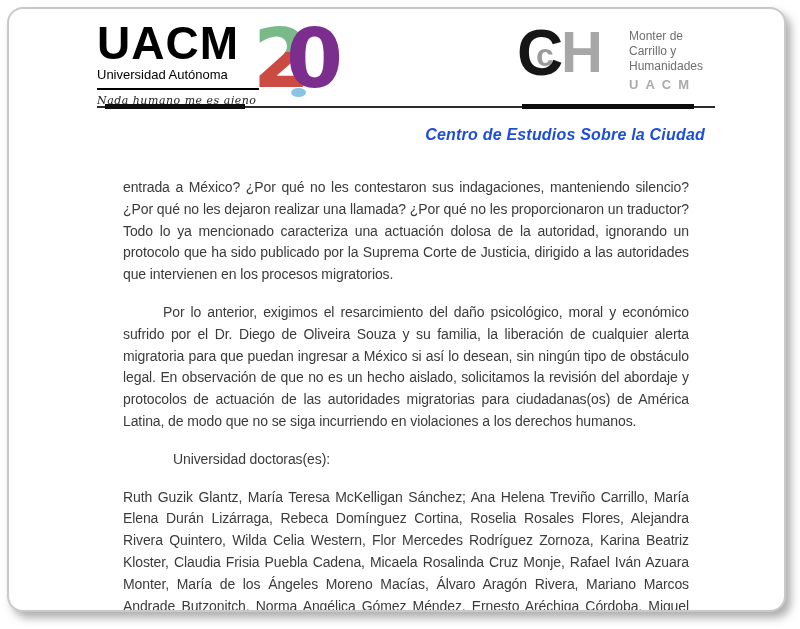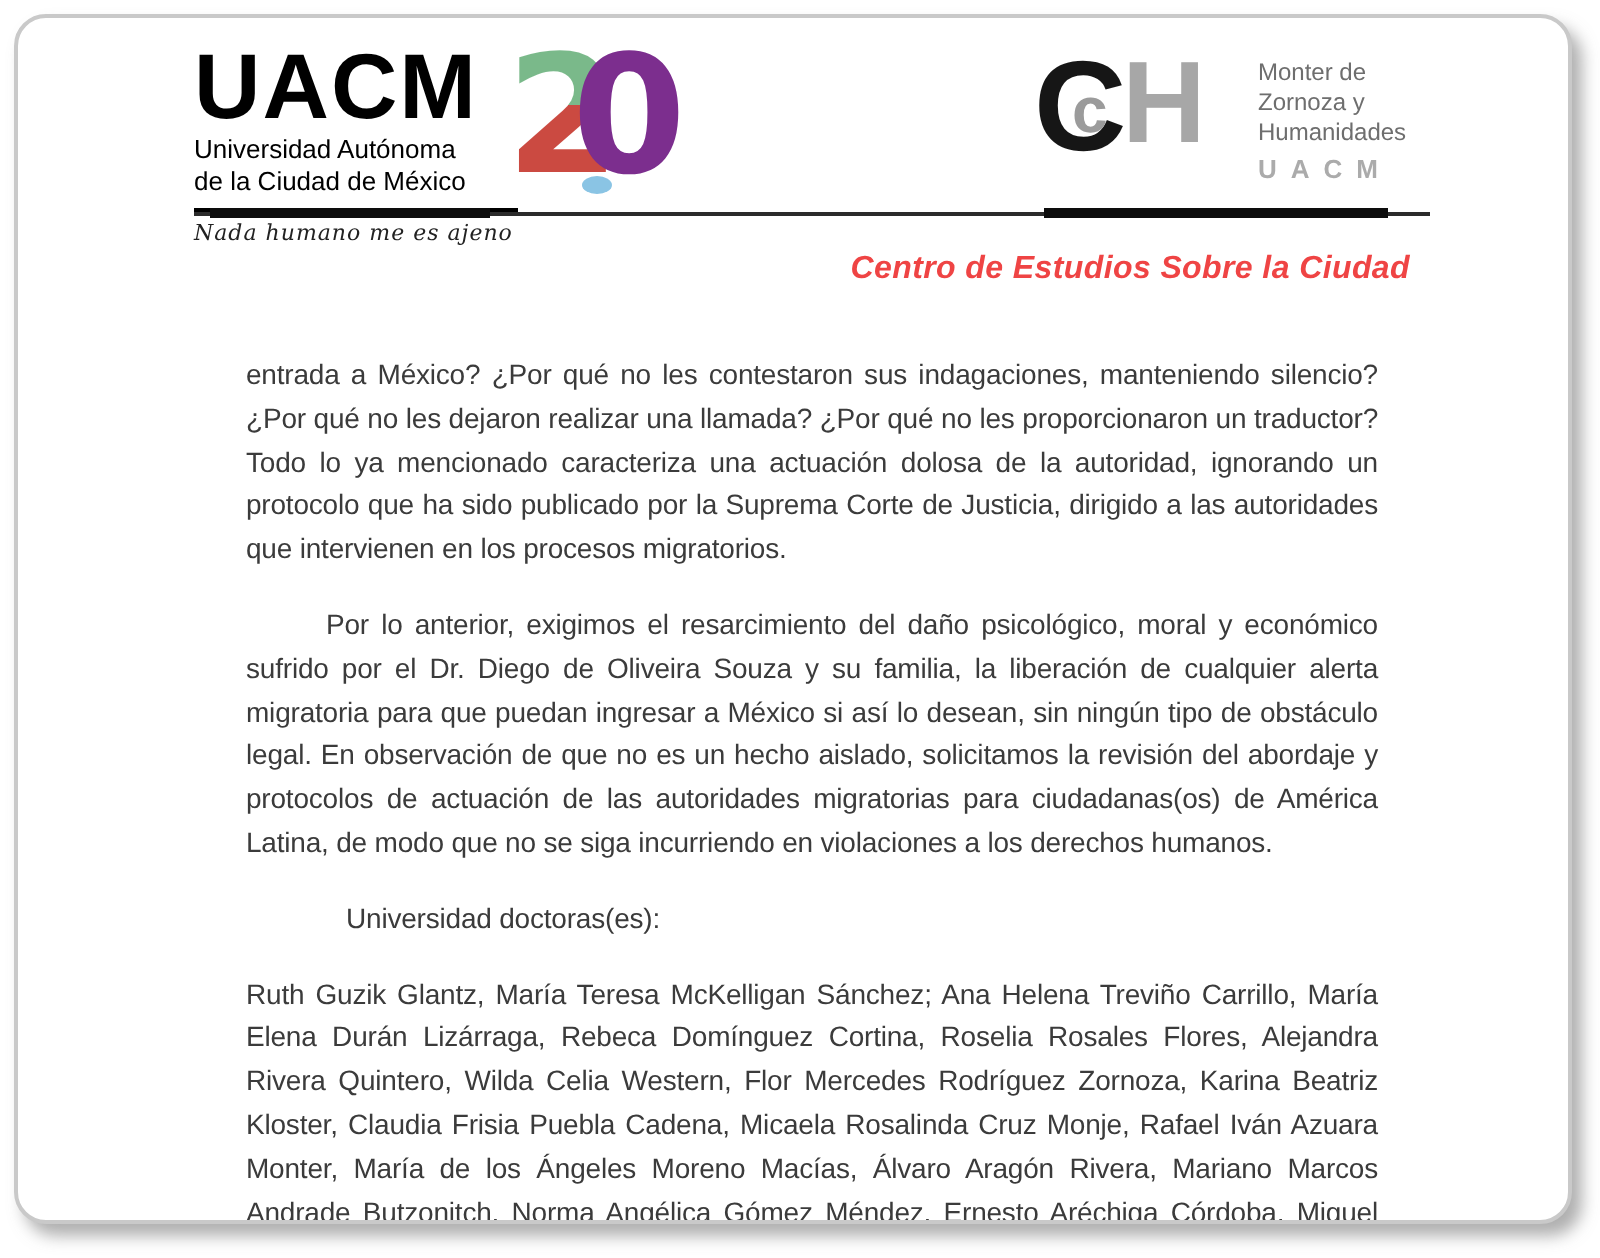--- a/index.html
+++ b/index.html
@@ -85,21 +85,21 @@
   
   .header-rule { position: absolute; left: 88px; top: 95px; width: 618px; height: 7px; }
   .hr-thin { position: absolute; left: 0; top: 2px; width: 100%; height: 2px; background: #2b2b2b; }
   .hr-thick-left { position: absolute; left: 8px; top: 0; width: 140px; height: 5px; background: #0d0d0d; }
   .hr-thick-right { position: absolute; left: 425px; top: 0; width: 172px; height: 5px; background: #0d0d0d; }
 
   
   .doc-title {
     position: absolute; left: 98px; top: 117px; width: 598px;
     text-align: right;
-    font-size: 16px; font-weight: 700; font-style: italic; color: #ef4444;
+    font-size: 16px; font-weight: 700; font-style: italic; color: #1d4ed8;
     letter-spacing: 0.2px;
   }
 
   
   .doc-body {
     position: absolute; left: 98px; top: 152px; width: 598px;
     font-size: 14px; line-height: 21.8px;
     text-align: justify; color: #3b3b3b;
     letter-spacing: -0.1px;
   }
@@ -110,41 +110,40 @@
 </style>
 </head>
 <body>
 
 <div class="sheet">
 
   <div class="uacm-logo">
     <div class="uacm-acronym">UACM</div>
     <div class="uacm-name">
       <div>Universidad Autónoma</div>
-      <div>de la Ciudad de México</div>
     </div>
     <div class="uacm-rule"></div>
     <div class="uacm-tagline">Nada humano me es ajeno</div>
   </div>
 
   <div class="logo20">
     <span class="digit digit-2">2</span>
     <span class="digit digit-0">0</span>
     <span class="logo20-dot"></span>
   </div>
 
   <div class="cch-logo">
     <div class="cch-letters">
       <span class="cch-H">H</span>
       <span class="cch-C">C</span>
       <span class="cch-c">c</span>
     </div>
     <div class="cch-text">
       <div class="cch-line">Monter de</div>
-      <div class="cch-line">Zornoza y</div>
+      <div class="cch-line">Carrillo y</div>
       <div class="cch-line">Humanidades</div>
       <div class="cch-uacm">UACM</div>
     </div>
   </div>
 
   <div class="header-rule">
     <div class="hr-thin"></div>
     <div class="hr-thick-left"></div>
     <div class="hr-thick-right"></div>
   </div>

